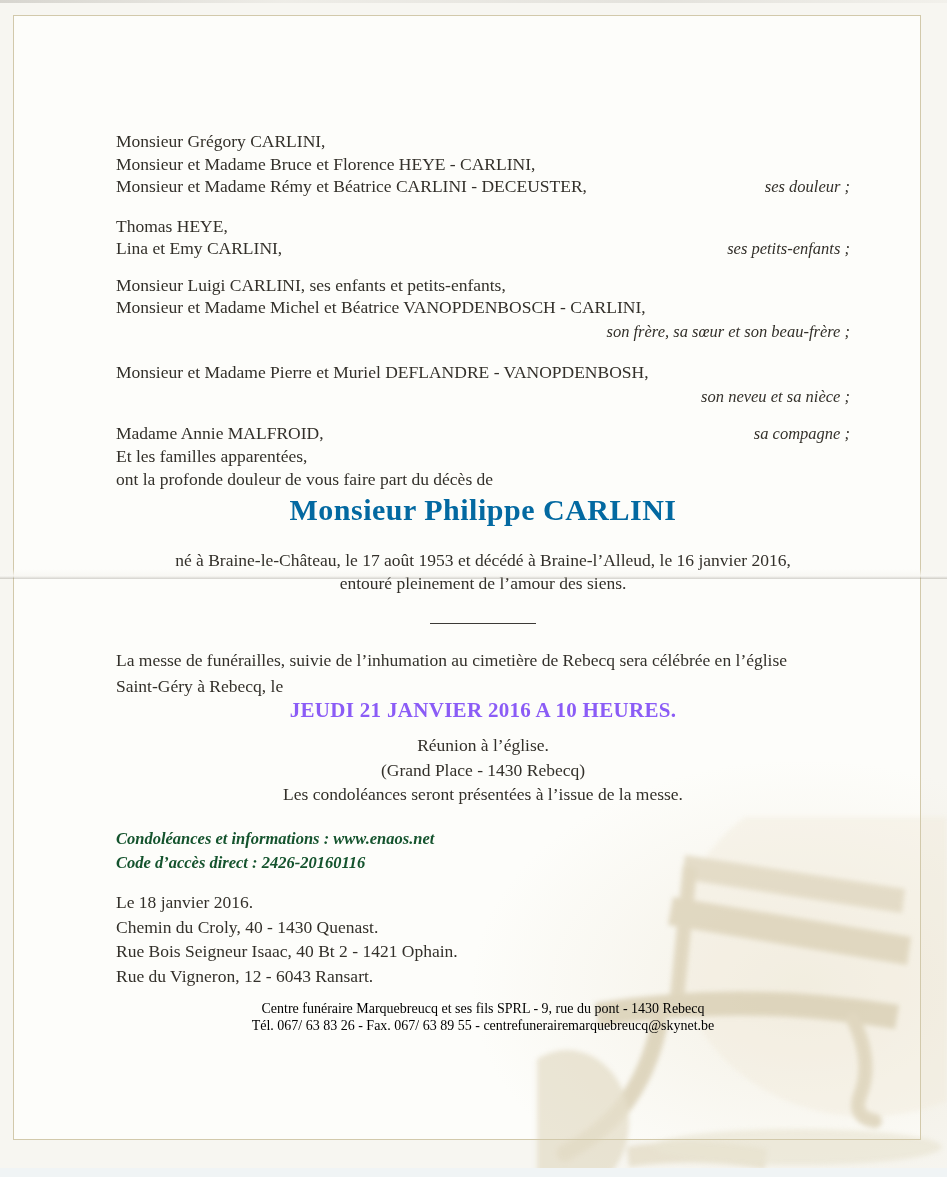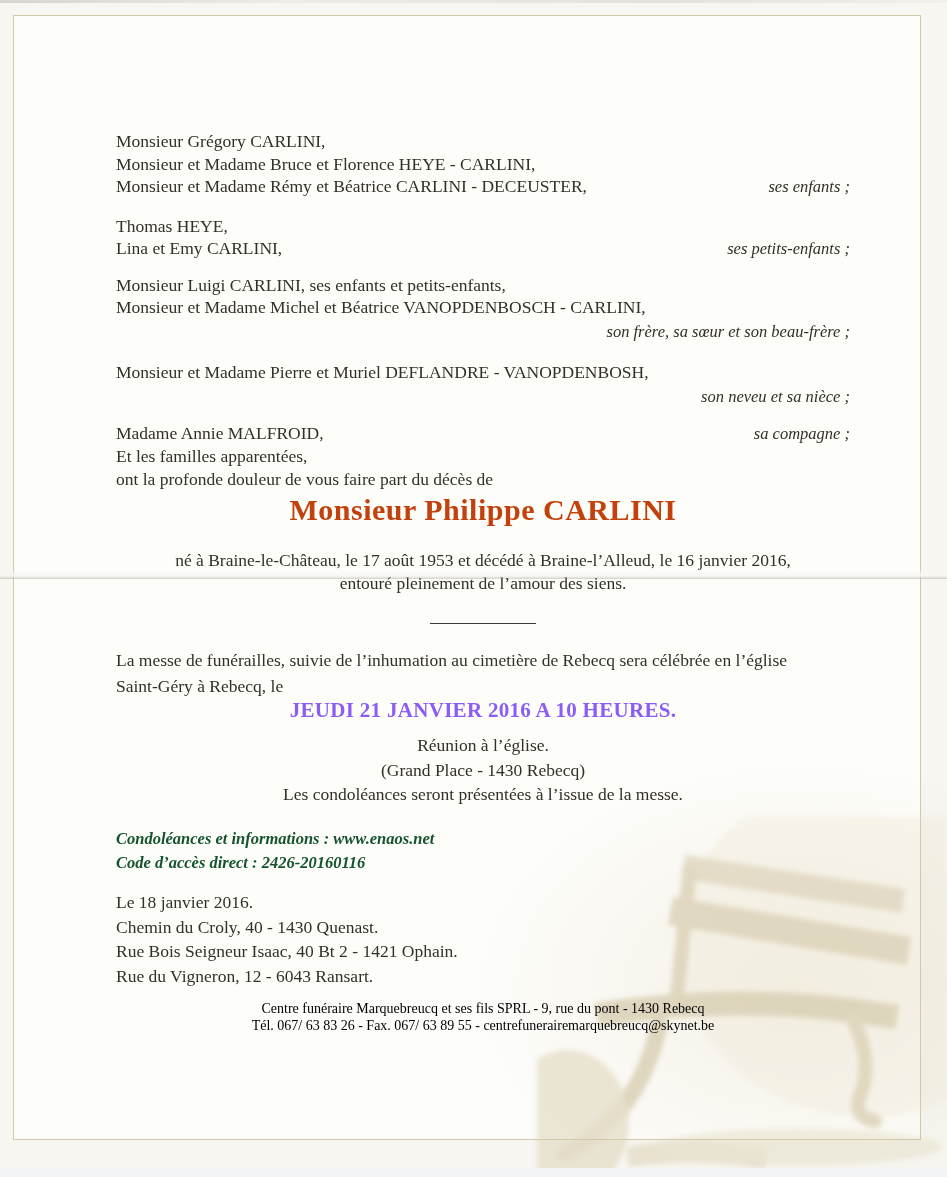--- a/index.html
+++ b/index.html
@@ -75,21 +75,21 @@
   .families { margin-top: 16.5px; }
   .intro { margin-top: 17.5px; }
 
   .deceased-name {
     margin-top: 6px;
     text-align: center;
     font-size: 30px;
     font-weight: 600;
     letter-spacing: .5px;
     line-height: 40px;
-    color: #c2410c;
+    color: #0369a1;
   }
   .life-dates { margin-top: 19px; text-align: center; line-height: 23px; }
 
   .separator-rule {
     width: 106px; margin: 28px auto 0 auto;
     border: 0; border-top: 1.6px solid #3c3a36;
   }
 
   .mass { margin-top: 23px; line-height: 26px; }
   .ceremony-datetime {
@@ -158,21 +158,21 @@
   <div class="content">
     <div class="spacer-top"></div>
 
     <div>
 
       <div>
         <p>Monsieur Grégory CARLINI,</p>
         <p>Monsieur et Madame Bruce et Florence HEYE - CARLINI,</p>
         <div class="row">
           <p>Monsieur et Madame Rémy et Béatrice CARLINI - DECEUSTER,</p>
-          <p class="relation">ses enfants ;</p>
+          <p class="relation">ses douleur ;</p>
         </div>
       </div>
 
       <div class="gap-md">
         <p>Thomas HEYE,</p>
         <div class="row">
           <p>Lina et Emy CARLINI,</p>
           <p class="relation">ses petits-enfants ;</p>
         </div>
       </div>

